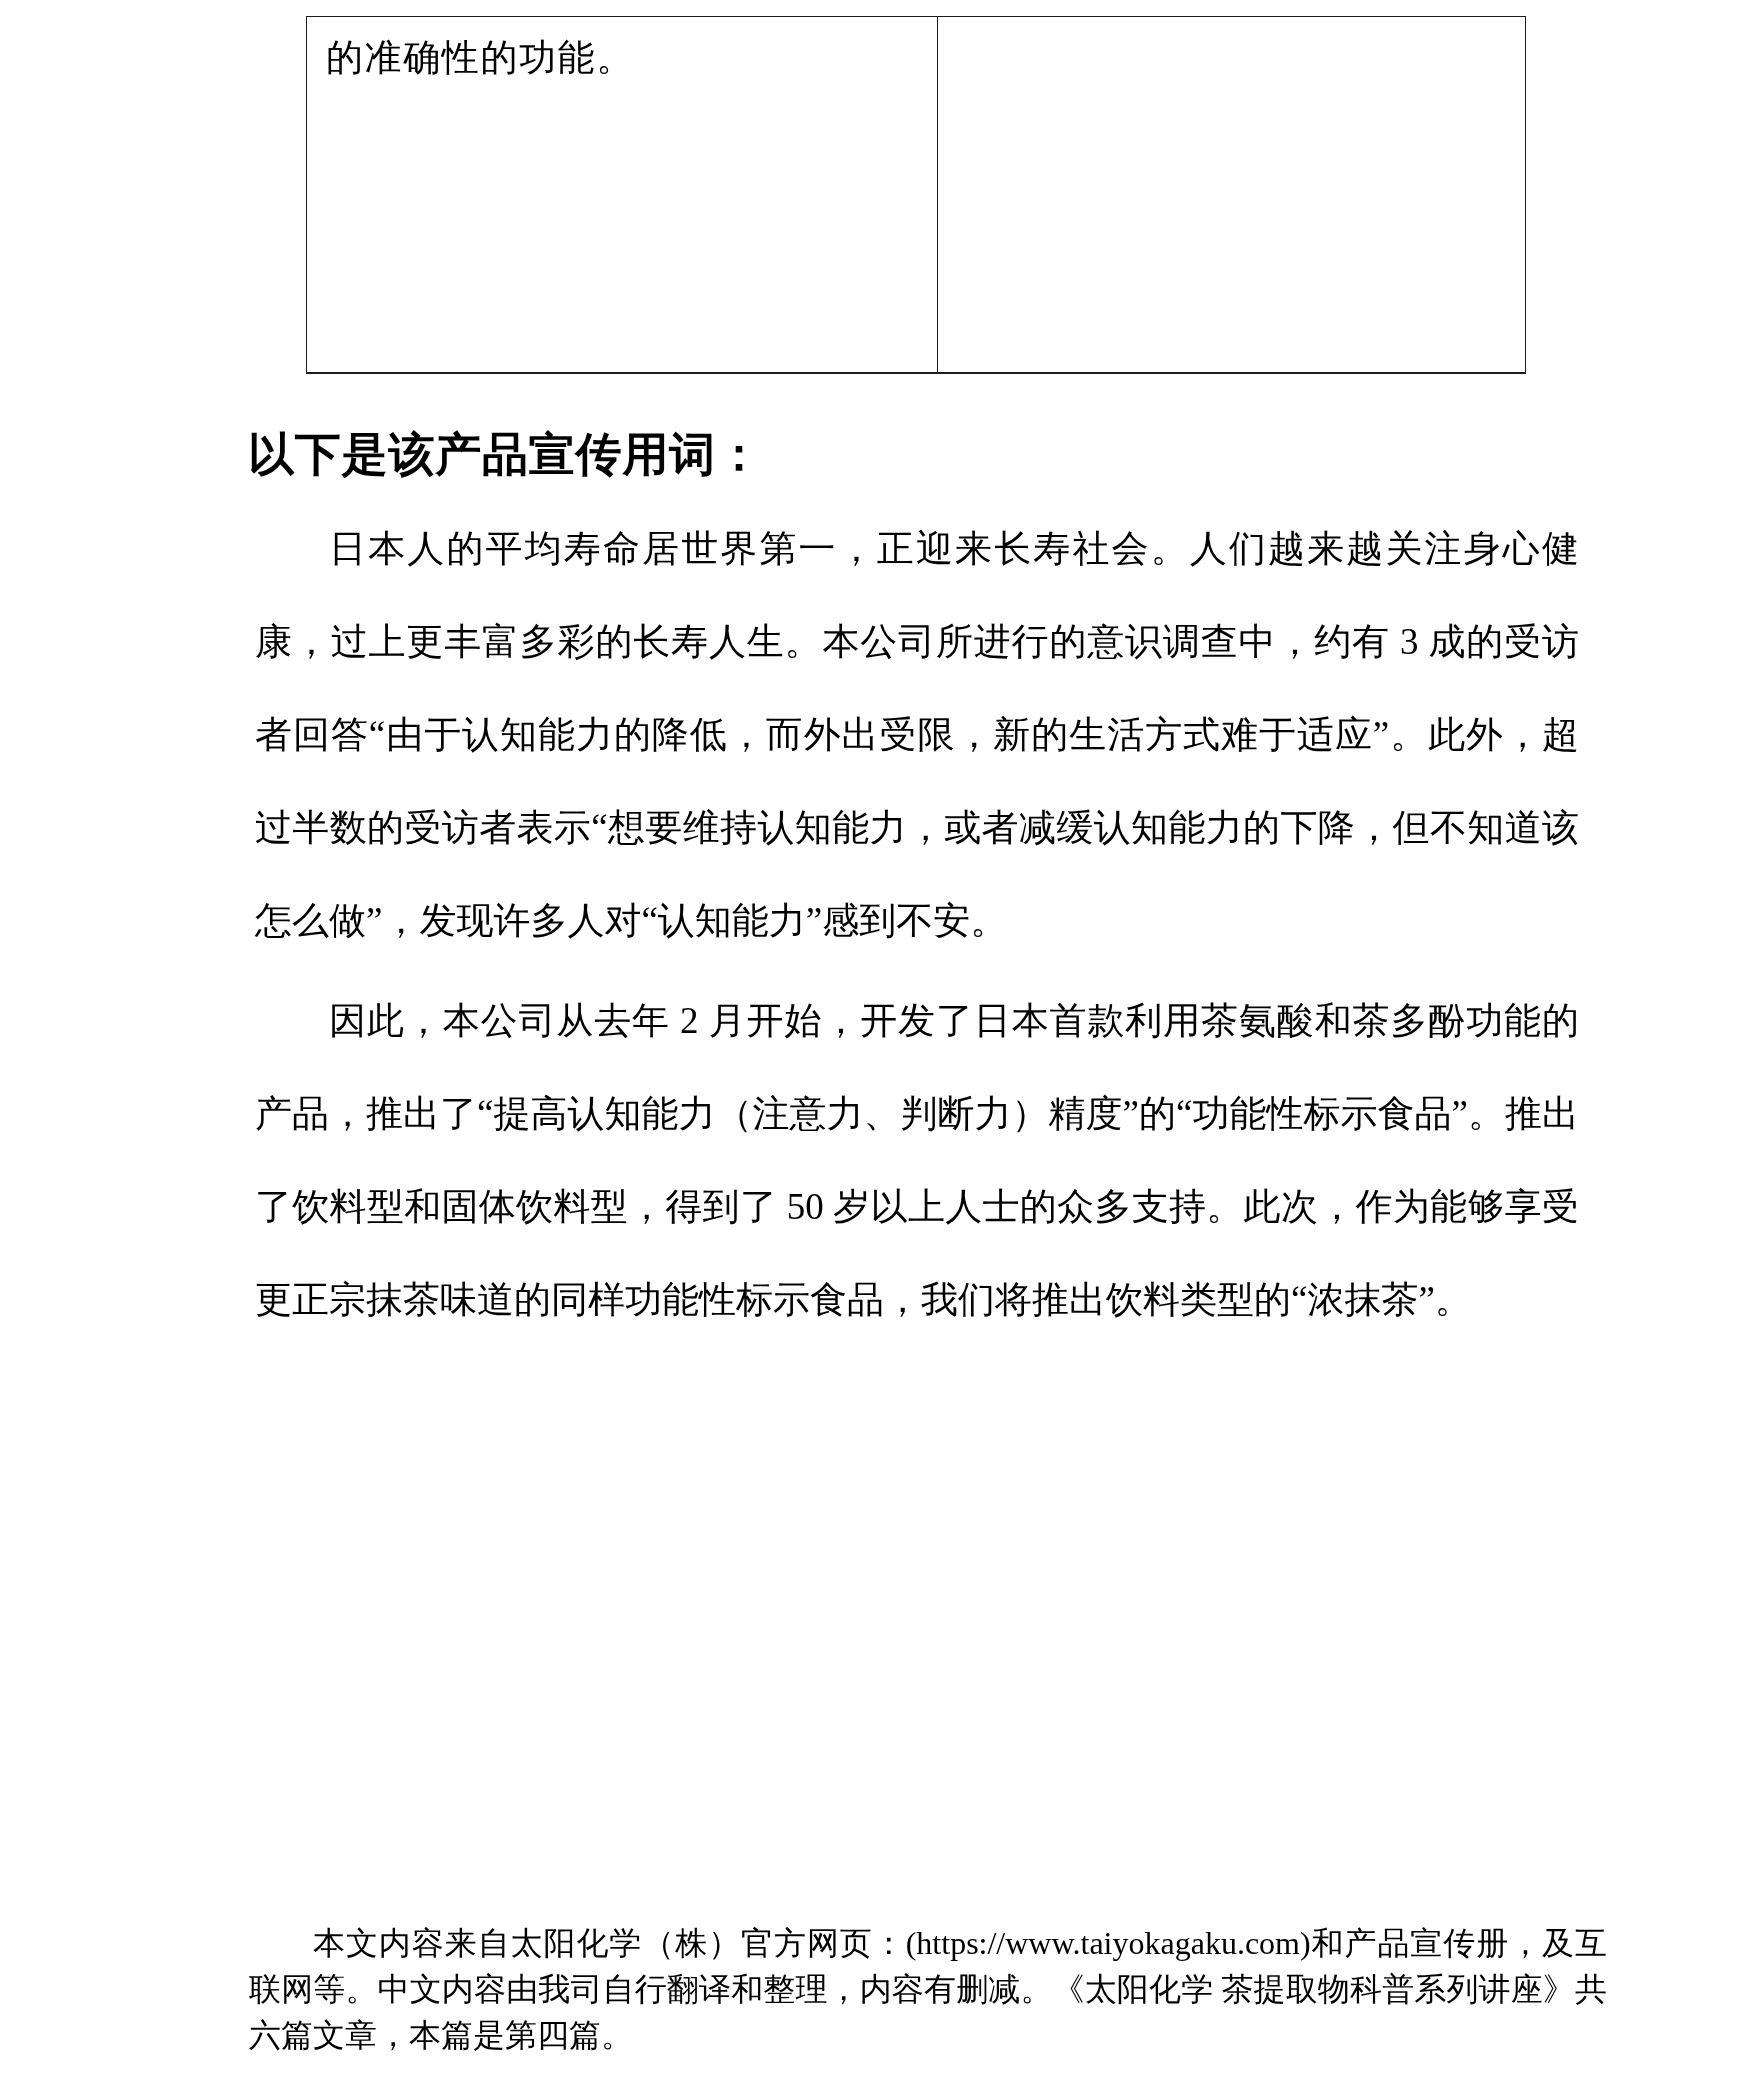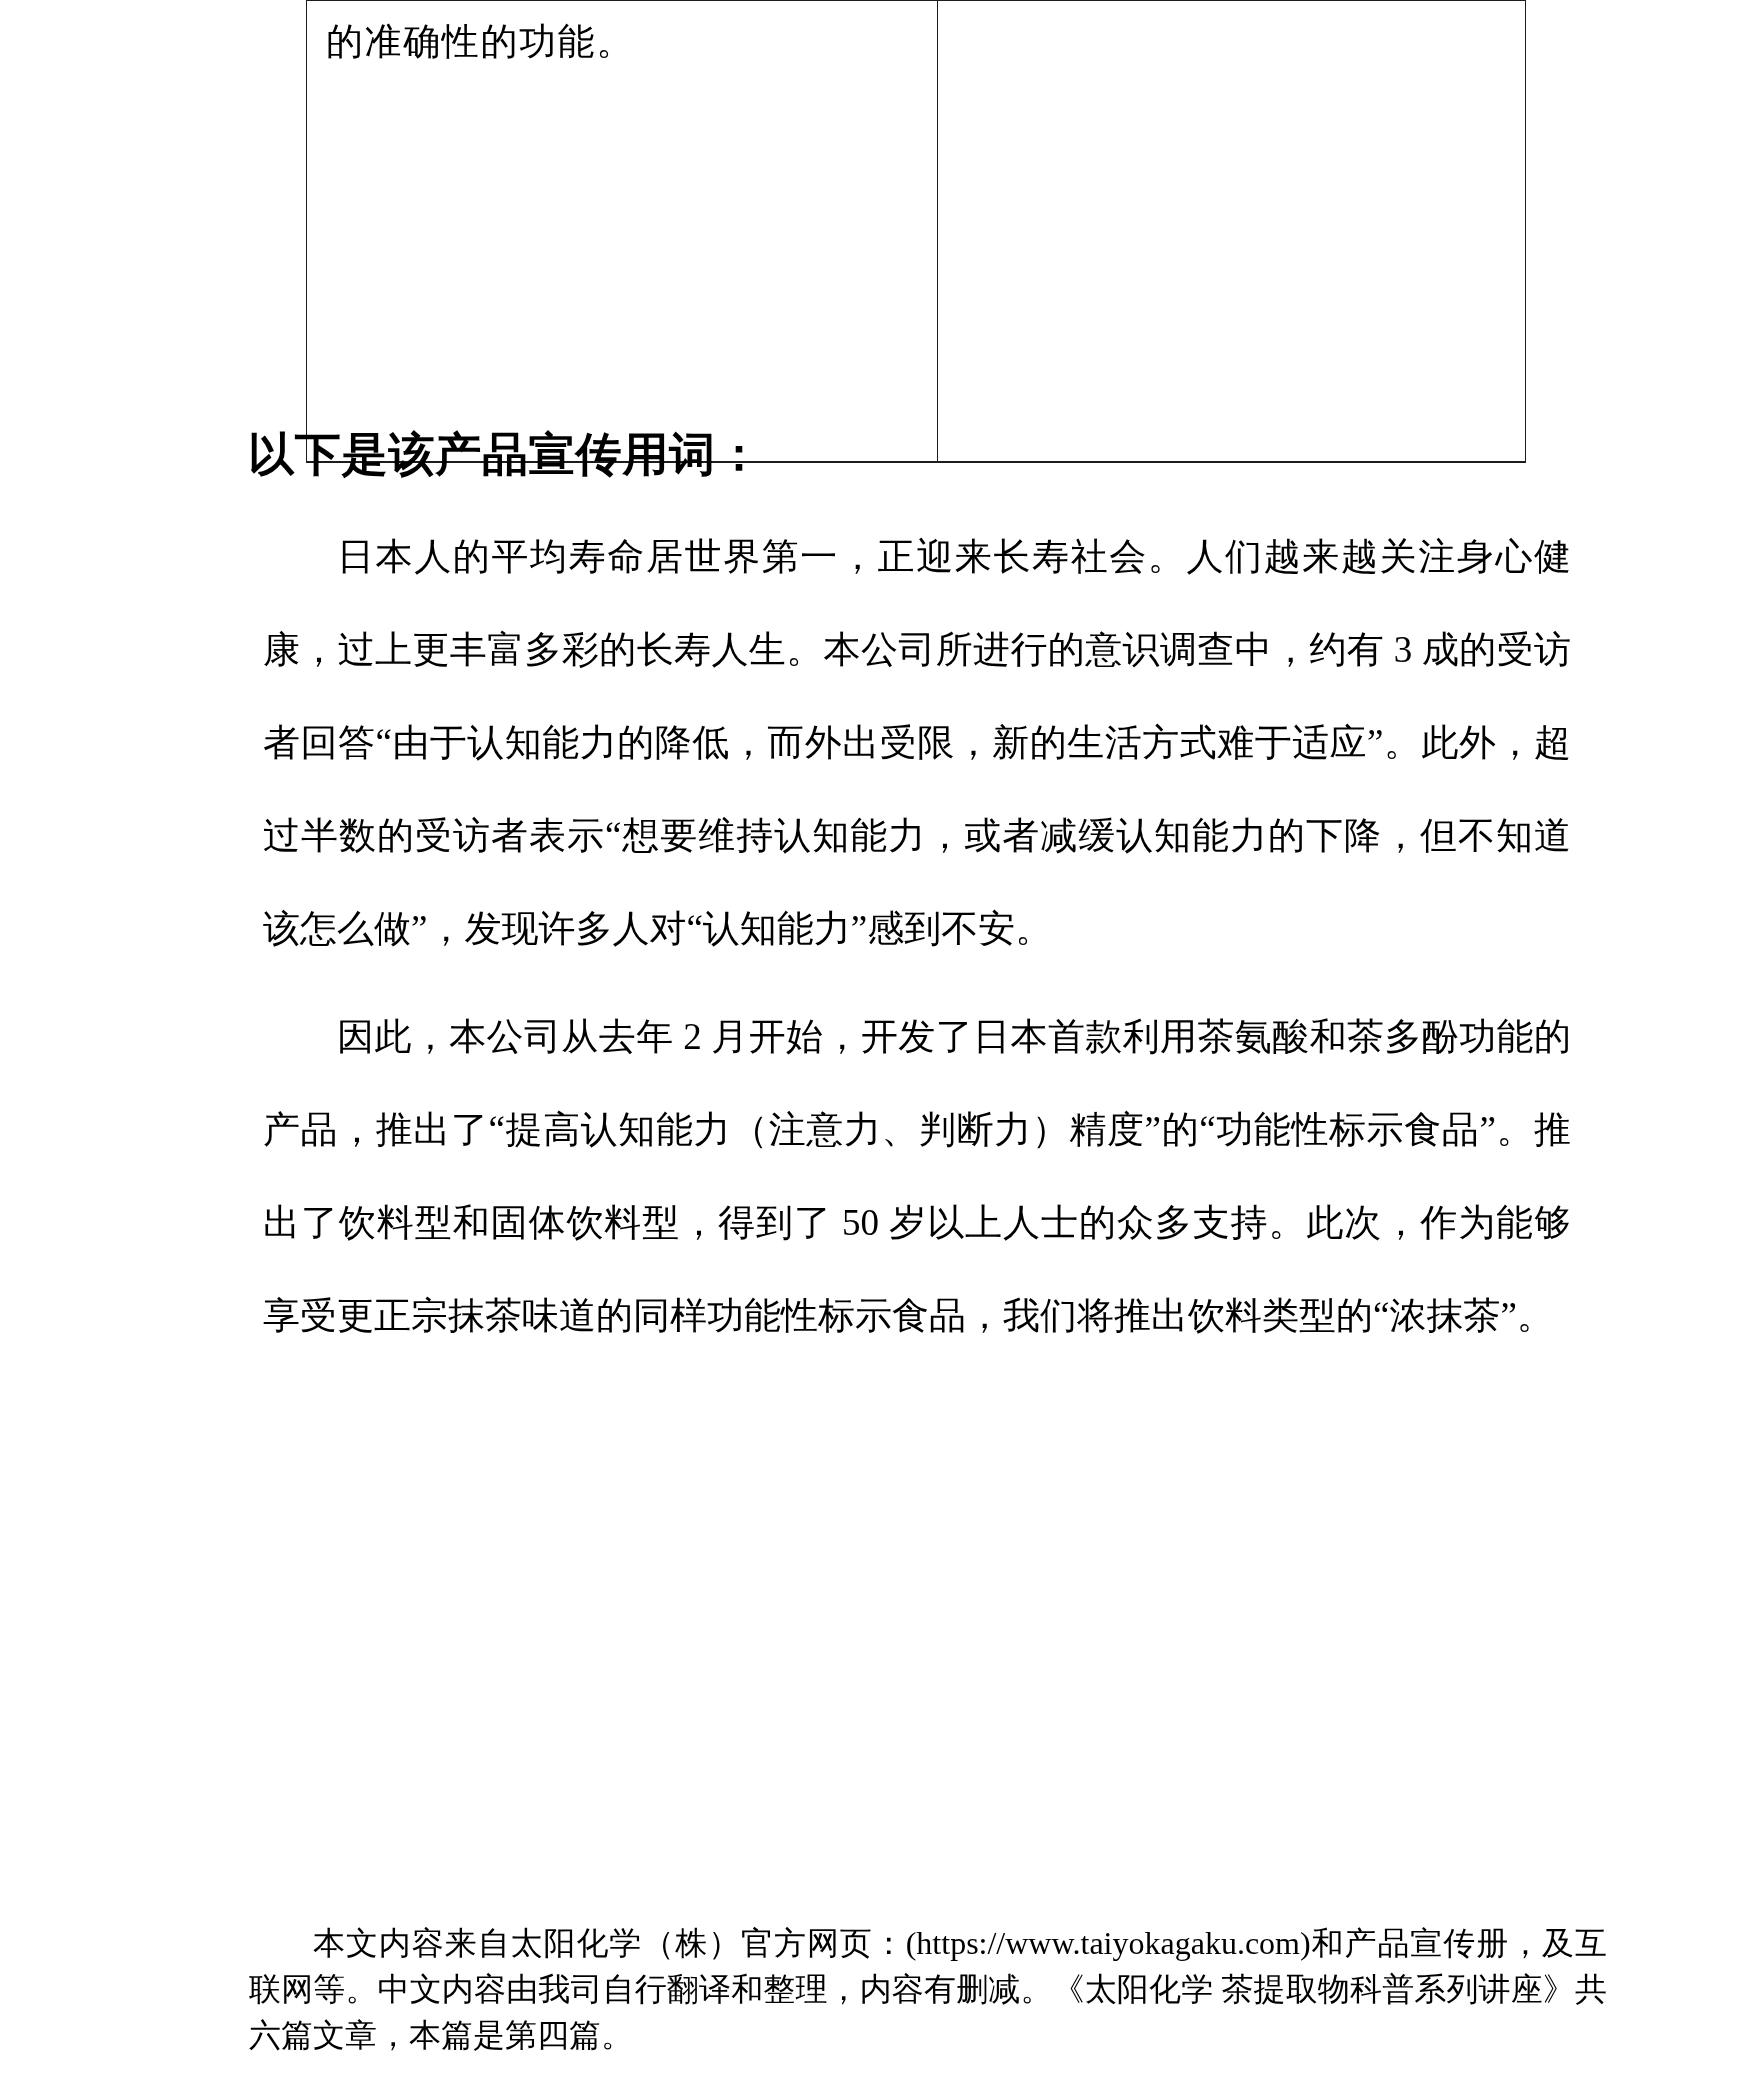--- a/index.html
+++ b/index.html
@@ -14,23 +14,23 @@
     background: #ffffff;
     color: #000000;
     font-family: "Liberation Serif", "DejaVu Serif", serif;
     overflow: hidden;
   }
 
   
   .doc-table {
     position: absolute;
     left: 306px;
-    top: 0;
+    top: 16px;
     width: 1220px;
-    height: 463px;
+    height: 358px;
     box-sizing: border-box;
     border-top: 1.6px solid #1c1c1c;
     border-left: 1.6px solid #1c1c1c;
     border-right: 1.6px solid #1c1c1c;
     border-bottom: 2.4px solid #1c1c1c;
     display: flex;
   }
   .doc-table .cell {
     box-sizing: border-box;
     padding: 16px 19px;
@@ -61,21 +61,21 @@
   .body-text {
     position: absolute;
     left: 248px;
     top: 495px;
     width: 1338px;
     font-size: 37px;
     line-height: 93px;
     text-align: justify;
   }
   .body-text p {
-    margin: 15px;
+    margin: 7px;
     padding: 0;
     text-indent: 2em;
   }
 
   
   .footer-note {
     position: absolute;
     left: 249px;
     top: 1920px;
     width: 1358px;

